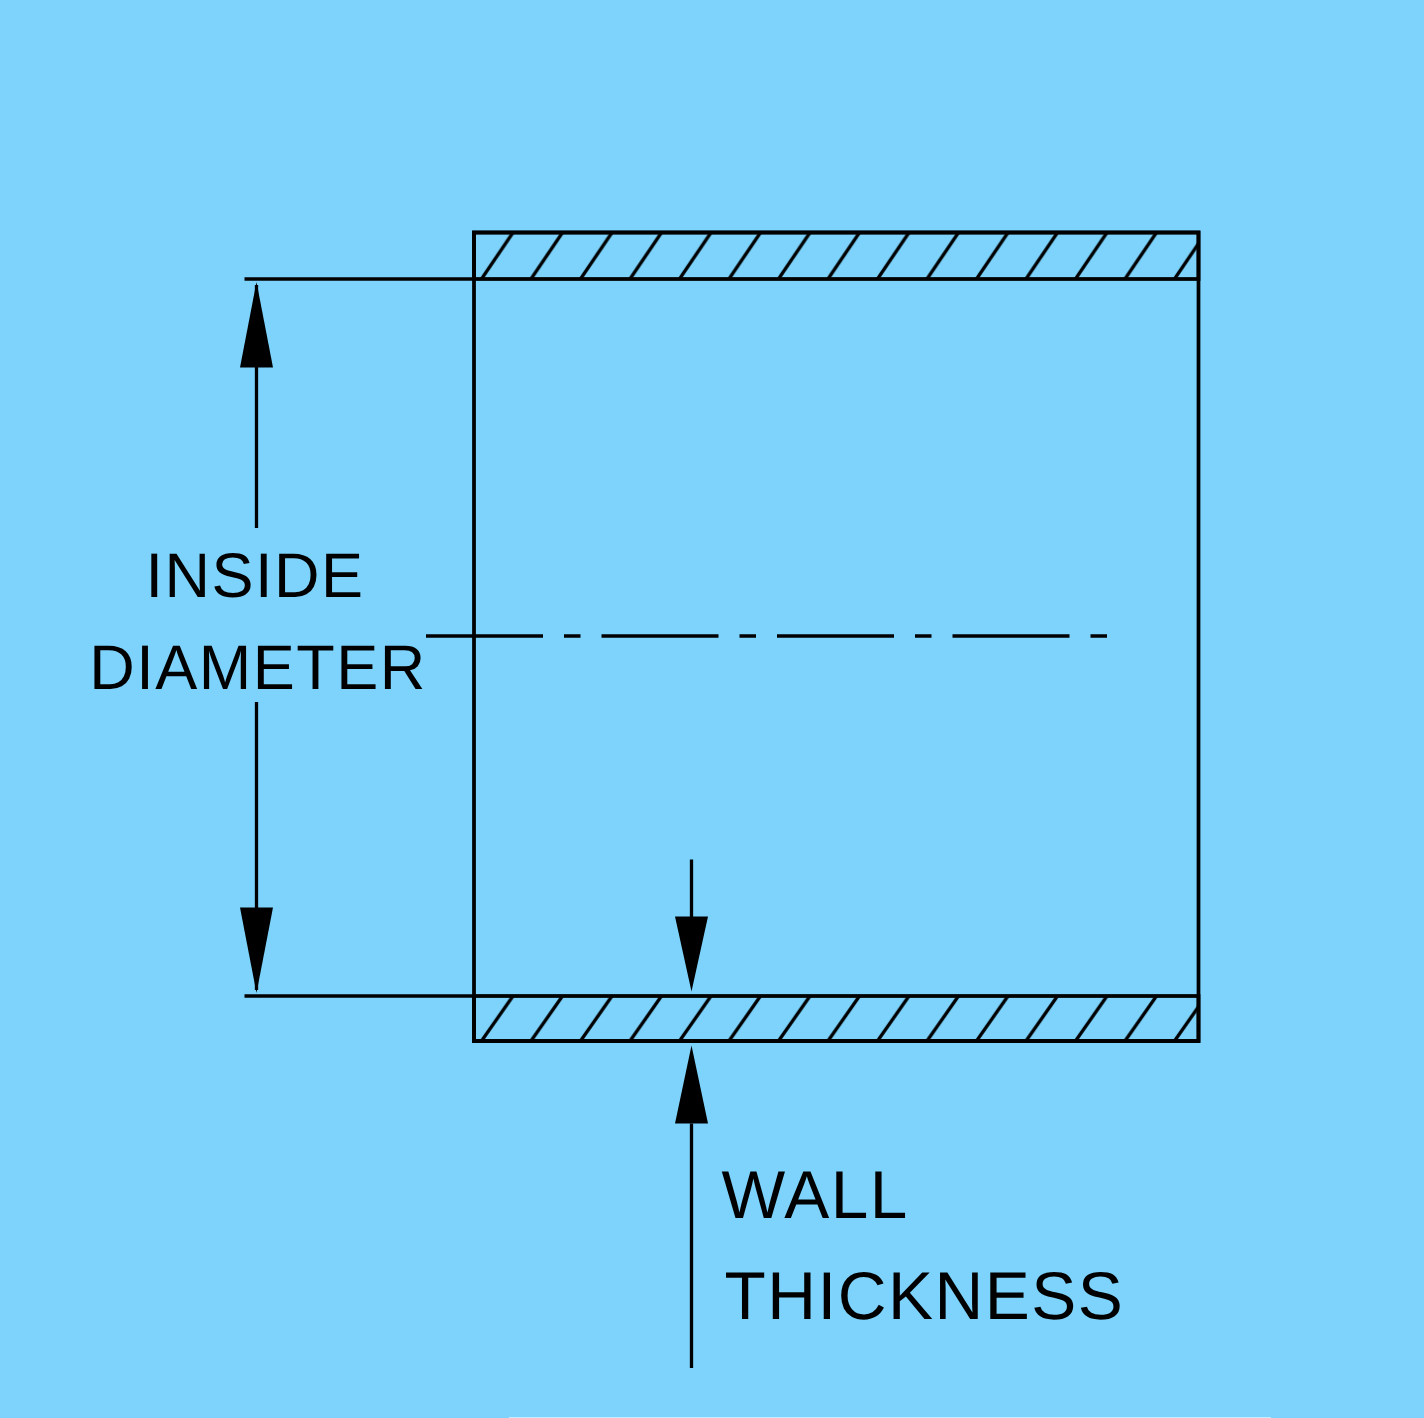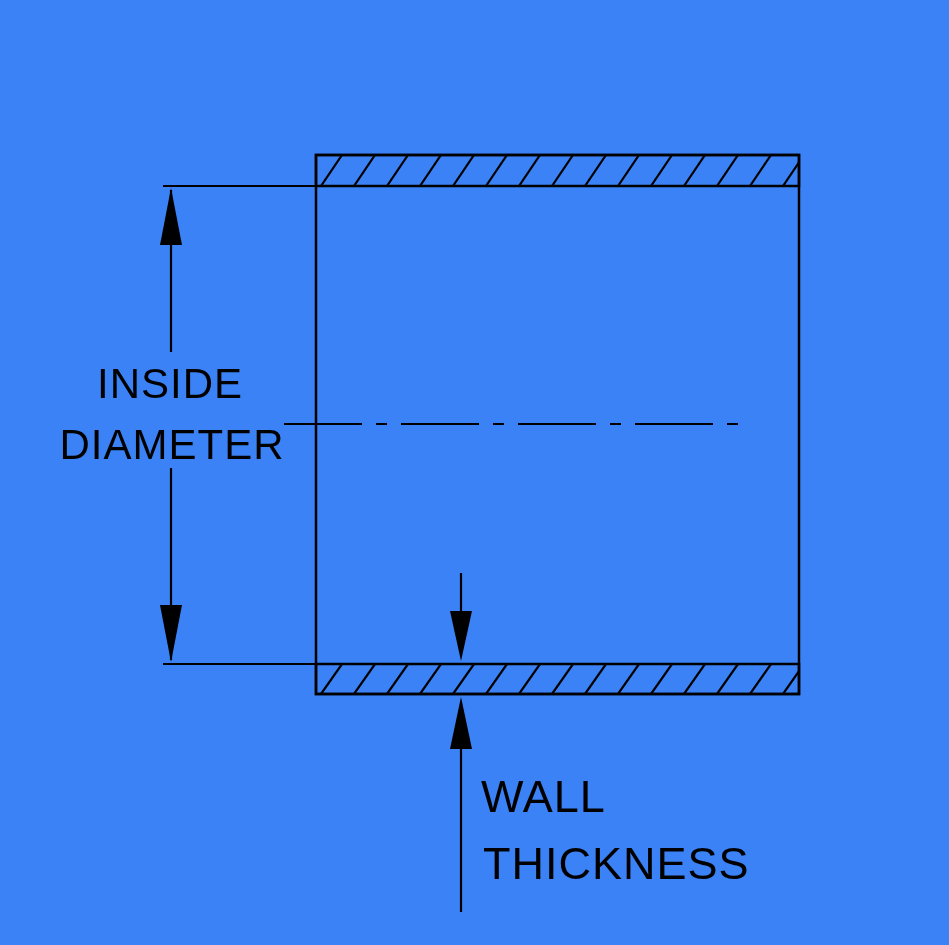--- a/index.html
+++ b/index.html
@@ -4,21 +4,21 @@
   <style>
     html, body {
       margin: 0;
       padding: 0;
       background: #ffffff;
     }
     .canvas {
       position: relative;
       width: 949px;
       height: 945px;
-      background: #3b82f6;
+      background: #7dd3fc;
       overflow: hidden;
     }
     svg { display: block; }
     .dim-text {
       font-family: "Liberation Sans", sans-serif;
       fill: #000000;
     }
     .id-text {
       font-size: 42px;
       letter-spacing: 1px;

